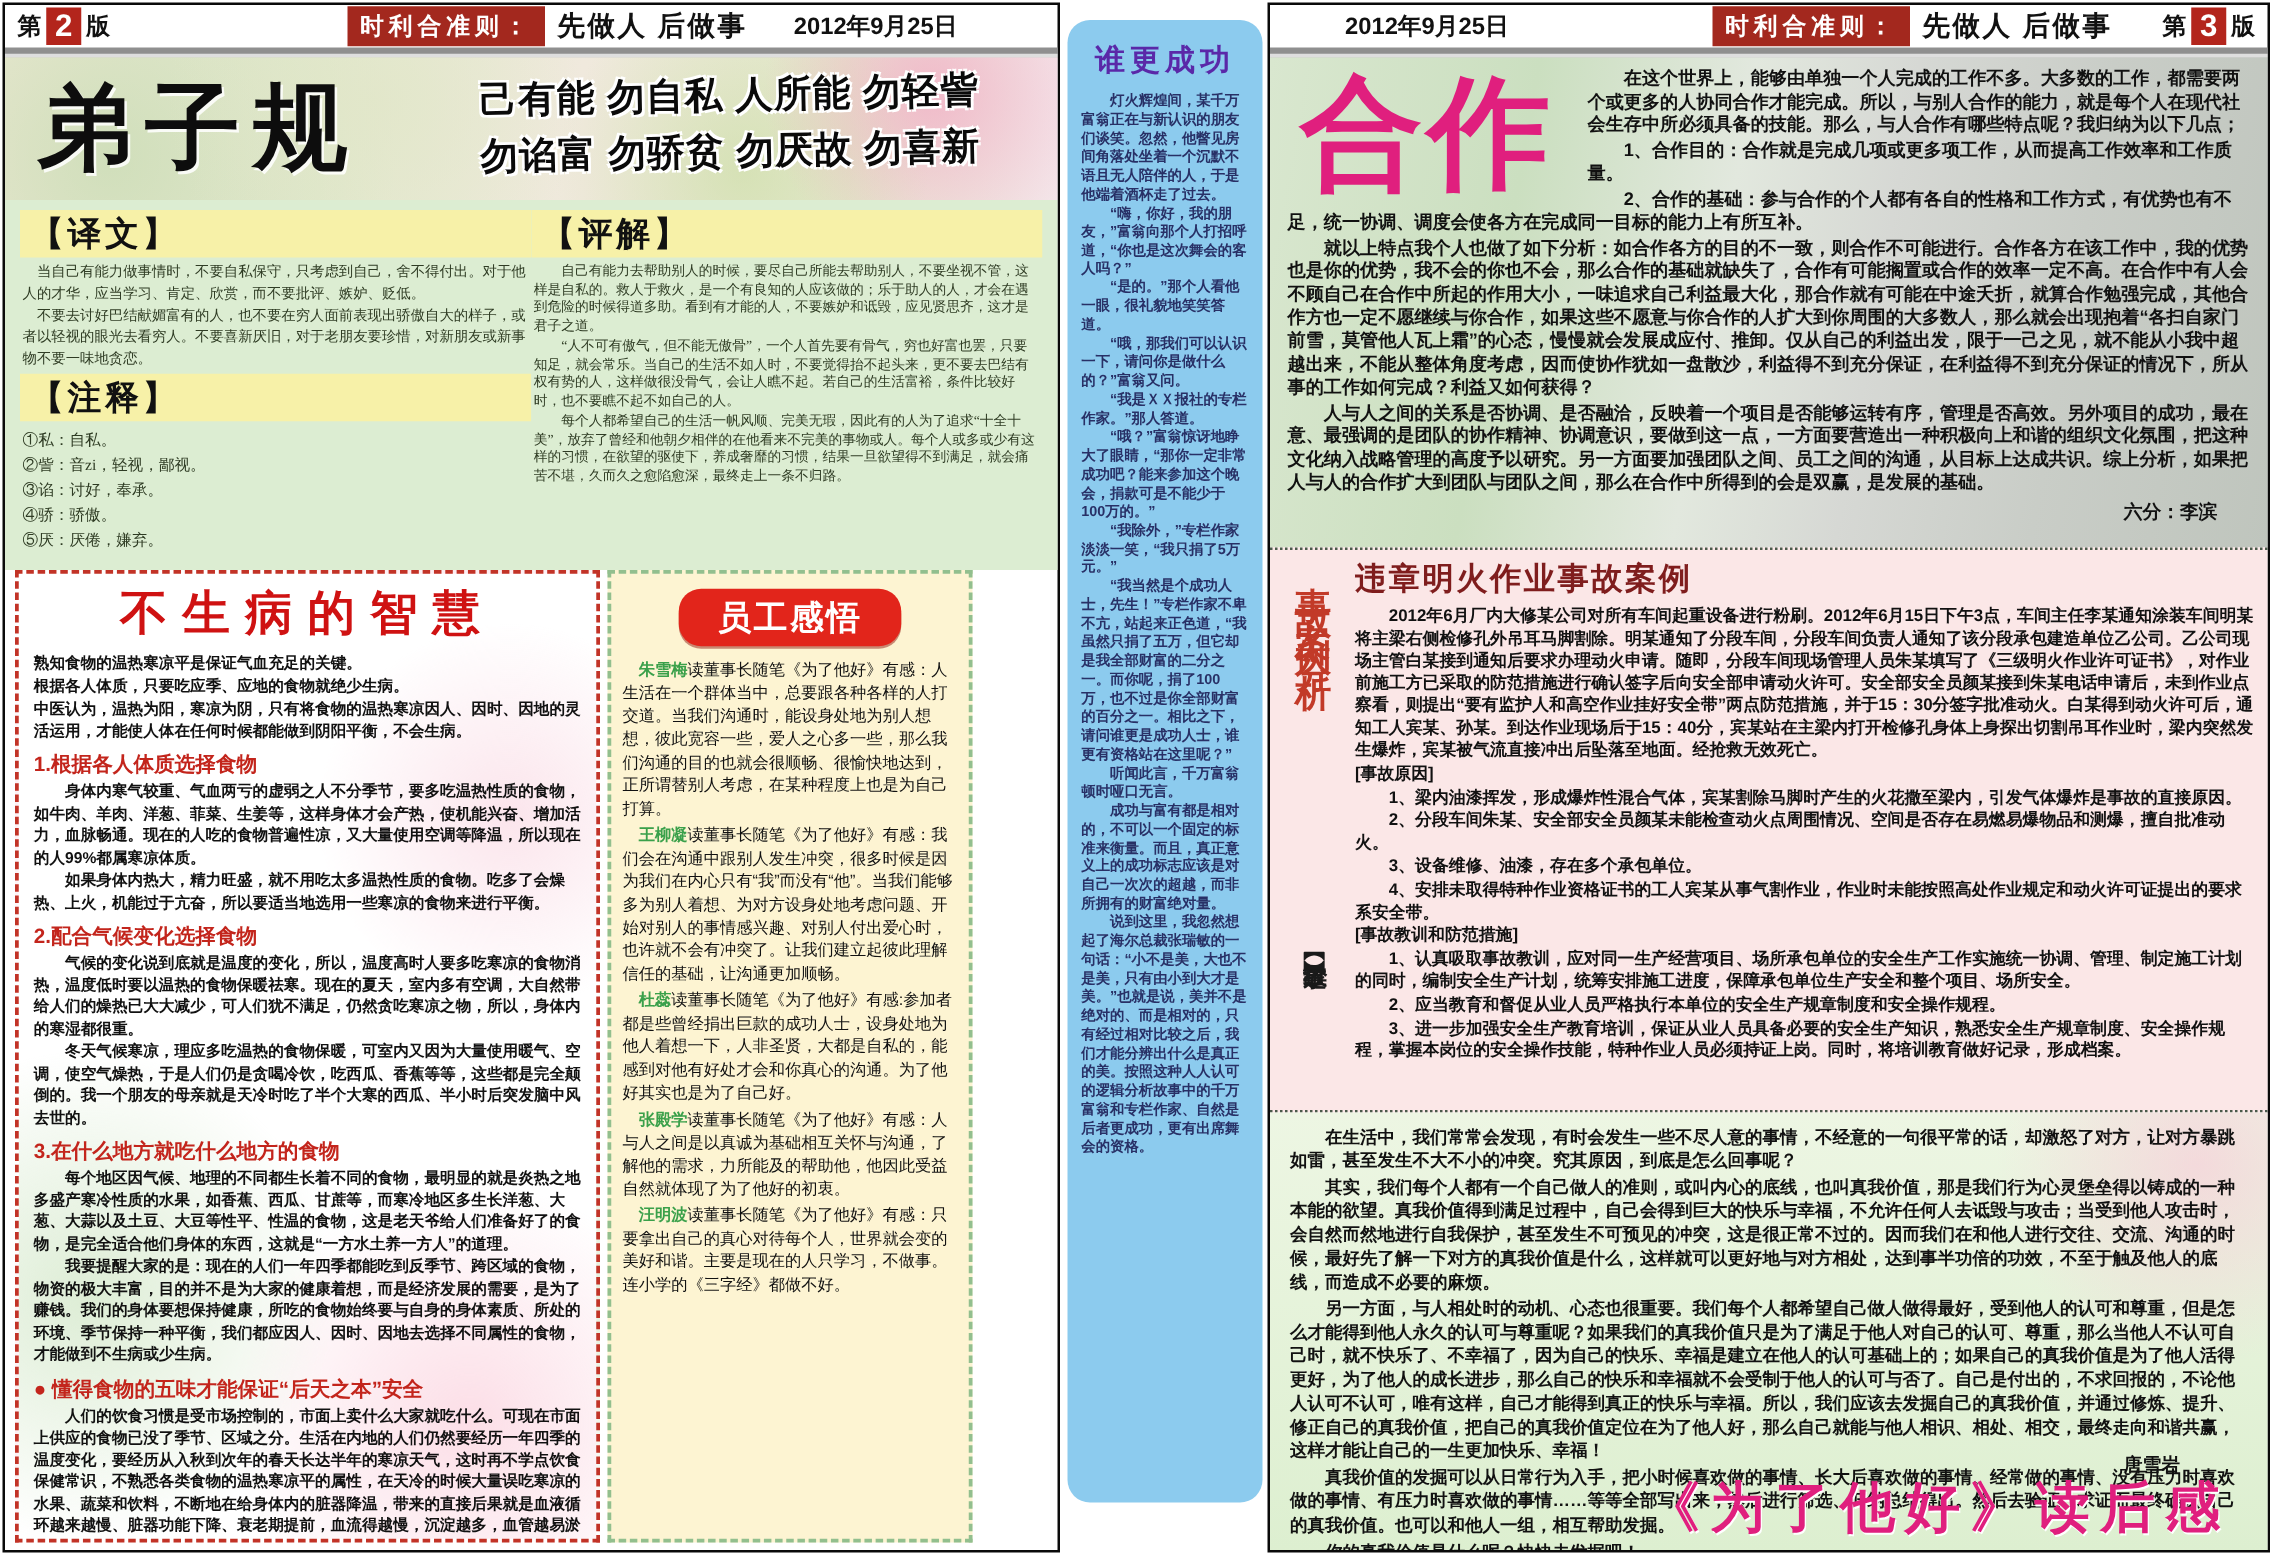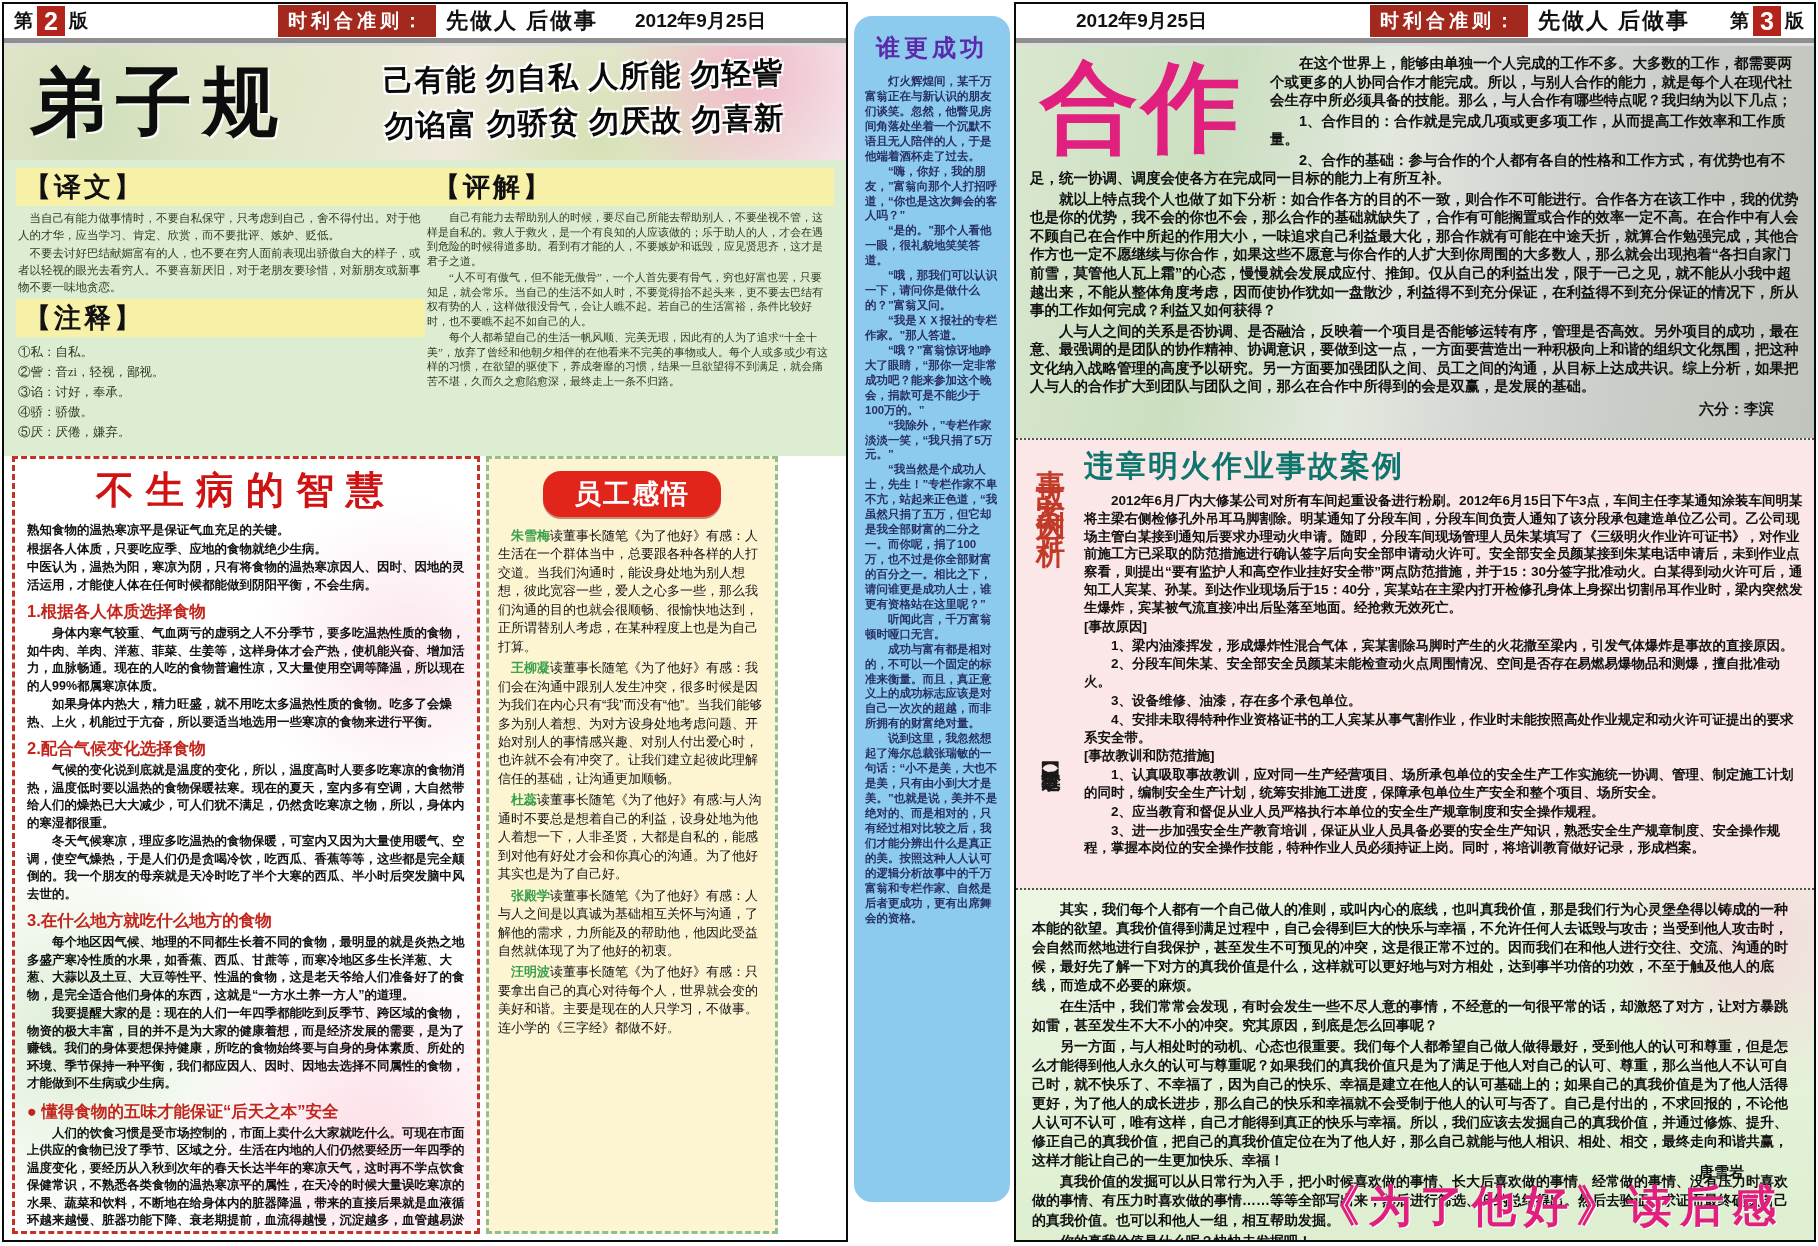--- a/index.html
+++ b/index.html
@@ -87,21 +87,21 @@
 
   
   .accident{position:absolute;left:0;top:434px;width:798px;height:452px;box-sizing:border-box;
     background:#fbe7e7;border-top:2px dotted #4a5a4a;border-bottom:2px dotted #4a5a4a;
     display:flex;padding:6px 8px;overflow:hidden;}
   .vstrip{width:54px;flex:none;display:flex;flex-direction:column;align-items:center;}
   .vmain{writing-mode:vertical-rl;text-orientation:upright;color:#c23a28;font-size:29px;
     font-weight:bold;font-family:"DejaVu Serif",serif;letter-spacing:14px;height:310px;}
   .vsub{writing-mode:vertical-rl;color:#1a1a1a;font-size:19px;font-weight:bold;margin-top:10px;height:130px;}
   .acc-main{flex:1;padding-left:6px;overflow:hidden;}
-  .acc-title{color:#0f766e;font-size:30px;font-weight:bold;margin:0 0 5px;letter-spacing:2px;font-family:Liberation Mono, monospace;}
+  .acc-title{color:#7f1d1d;font-size:25px;font-weight:bold;margin:0 0 5px;letter-spacing:2px;font-family:Liberation Mono, monospace;}
   .acc-main p{margin:1px 0;font-size:13.5px;font-weight:bold;line-height:1.32;}
   .acc-main p.ind{text-indent:2em;}
 
   
   .essay{position:absolute;left:0;top:886px;width:798px;height:350px;box-sizing:border-box;
     padding:8px 16px;overflow:hidden;position:absolute;
     background:
       radial-gradient(circle at 93% 12%, rgba(250,195,215,.55), transparent 20%),
       linear-gradient(180deg,#edf6e3,#ddefd0);}
   .essay p{margin:2px 0;font-size:14px;font-weight:bold;line-height:1.36;text-indent:2em;}
@@ -176,21 +176,21 @@
     <p class="ind">每个地区因气候、地理的不同都生长着不同的食物，最明显的就是炎热之地多盛产寒冷性质的水果，如香蕉、西瓜、甘蔗等，而寒冷地区多生长洋葱、大葱、大蒜以及土豆、大豆等性平、性温的食物，这是老天爷给人们准备好了的食物，是完全适合他们身体的东西，这就是“一方水土养一方人”的道理。</p>
     <p class="ind">我要提醒大家的是：现在的人们一年四季都能吃到反季节、跨区域的食物，物资的极大丰富，目的并不是为大家的健康着想，而是经济发展的需要，是为了赚钱。我们的身体要想保持健康，所吃的食物始终要与自身的身体素质、所处的环境、季节保持一种平衡，我们都应因人、因时、因地去选择不同属性的食物，才能做到不生病或少生病。</p>
     <div class="bullethead">● 懂得食物的五味才能保证“后天之本”安全</div>
     <p class="ind">人们的饮食习惯是受市场控制的，市面上卖什么大家就吃什么。可现在市面上供应的食物已没了季节、区域之分。生活在内地的人们仍然要经历一年四季的温度变化，要经历从入秋到次年的春天长达半年的寒凉天气，这时再不学点饮食保健常识，不熟悉各类食物的温热寒凉平的属性，在天冷的时候大量误吃寒凉的水果、蔬菜和饮料，不断地在给身体内的脏器降温，带来的直接后果就是血液循环越来越慢、脏器功能下降、衰老期提前，血流得越慢，沉淀越多，血管越易淤堵、梗塞，从而导致各种与血管相关的心脑血管病高发。</p>
   </div>
 
   <div class="ganwu">
     <div class="badge">员工感悟</div>
     <p><span class="gname">朱雪梅</span><span>读董事长随笔《为了他好》有感：人生活在一个群体当中，总要跟各种各样的人打交道。当我们沟通时，能设身处地为别人想想，彼此宽容一些，爱人之心多一些，那么我们沟通的目的也就会很顺畅、很愉快地达到，正所谓替别人考虑，在某种程度上也是为自己打算。</span></p>
     <p><span class="gname">王柳凝</span><span>读董事长随笔《为了他好》有感：我们会在沟通中跟别人发生冲突，很多时候是因为我们在内心只有“我”而没有“他”。当我们能够多为别人着想、为对方设身处地考虑问题、开始对别人的事情感兴趣、对别人付出爱心时，也许就不会有冲突了。让我们建立起彼此理解信任的基础，让沟通更加顺畅。</span></p>
-    <p><span class="gname">杜蕊</span><span>读董事长随笔《为了他好》有感:与人沟通时不要总是想着自己的利益，设身处地为他人着想一下，人非圣贤，大都是自私的，能感到对他有好处才会和你真心的沟通。为了他好其实也是为了自己好。</span></p>
+    <p><span class="gname">杜蕊</span><span>读董事长随笔《为了他好》有感:参加者都是些曾经捐出巨款的成功人士，设身处地为他人着想一下，人非圣贤，大都是自私的，能感到对他有好处才会和你真心的沟通。为了他好其实也是为了自己好。</span></p>
     <p><span class="gname">张殿学</span><span>读董事长随笔《为了他好》有感：人与人之间是以真诚为基础相互关怀与沟通，了解他的需求，力所能及的帮助他，他因此受益自然就体现了为了他好的初衷。</span></p>
     <p><span class="gname">汪明波</span><span>读董事长随笔《为了他好》有感：只要拿出自己的真心对待每个人，世界就会变的美好和谐。主要是现在的人只学习，不做事。连小学的《三字经》都做不好。</span></p>
   </div>
 </div>
 
 <div id="mid">
   <div class="mid-title">谁更成功</div>
   <p>灯火辉煌间，某千万富翁正在与新认识的朋友们谈笑。忽然，他瞥见房间角落处坐着一个沉默不语且无人陪伴的人，于是他端着酒杯走了过去。</p>
   <p>“嗨，你好，我的朋友，”富翁向那个人打招呼道，“你也是这次舞会的客人吗？”</p>
   <p>“是的。”那个人看他一眼，很礼貌地笑笑答道。</p>
@@ -243,21 +243,21 @@
       <p class="ind">3、设备维修、油漆，存在多个承包单位。</p>
       <p class="ind">4、安排未取得特种作业资格证书的工人宾某从事气割作业，作业时未能按照高处作业规定和动火许可证提出的要求系安全带。</p>
       <p>[事故教训和防范措施]</p>
       <p class="ind">1、认真吸取事故教训，应对同一生产经营项目、场所承包单位的安全生产工作实施统一协调、管理、制定施工计划的同时，编制安全生产计划，统筹安排施工进度，保障承包单位生产安全和整个项目、场所安全。</p>
       <p class="ind">2、应当教育和督促从业人员严格执行本单位的安全生产规章制度和安全操作规程。</p>
       <p class="ind">3、进一步加强安全生产教育培训，保证从业人员具备必要的安全生产知识，熟悉安全生产规章制度、安全操作规程，掌握本岗位的安全操作技能，特种作业人员必须持证上岗。同时，将培训教育做好记录，形成档案。</p>
     </div>
   </div>
 
   <div class="essay">
+    <p>在生活中，我们常常会发现，有时会发生一些不尽人意的事情，不经意的一句很平常的话，却激怒了对方，让对方暴跳如雷，甚至发生不大不小的冲突。究其原因，到底是怎么回事呢？</p>
     <p>其实，我们每个人都有一个自己做人的准则，或叫内心的底线，也叫真我价值，那是我们行为心灵堡垒得以铸成的一种本能的欲望。真我价值得到满足过程中，自己会得到巨大的快乐与幸福，不允许任何人去诋毁与攻击；当受到他人攻击时，会自然而然地进行自我保护，甚至发生不可预见的冲突，这是很正常不过的。因而我们在和他人进行交往、交流、沟通的时候，最好先了解一下对方的真我价值是什么，这样就可以更好地与对方相处，达到事半功倍的功效，不至于触及他人的底线，而造成不必要的麻烦。</p>
-    <p>在生活中，我们常常会发现，有时会发生一些不尽人意的事情，不经意的一句很平常的话，却激怒了对方，让对方暴跳如雷，甚至发生不大不小的冲突。究其原因，到底是怎么回事呢？</p>
     <p>另一方面，与人相处时的动机、心态也很重要。我们每个人都希望自己做人做得最好，受到他人的认可和尊重，但是怎么才能得到他人永久的认可与尊重呢？如果我们的真我价值只是为了满足于他人对自己的认可、尊重，那么当他人不认可自己时，就不快乐了、不幸福了，因为自己的快乐、幸福是建立在他人的认可基础上的；如果自己的真我价值是为了他人活得更好，为了他人的成长进步，那么自己的快乐和幸福就不会受制于他人的认可与否了。自己是付出的，不求回报的，不论他人认可不认可，唯有这样，自己才能得到真正的快乐与幸福。所以，我们应该去发掘自己的真我价值，并通过修炼、提升、修正自己的真我价值，把自己的真我价值定位在为了他人好，那么自己就能与他人相识、相处、相交，最终走向和谐共赢，这样才能让自己的一生更加快乐、幸福！</p>
     <p>真我价值的发掘可以从日常行为入手，把小时候喜欢做的事情、长大后喜欢做的事情、经常做的事情、没有压力时喜欢做的事情、有压力时喜欢做的事情……等等全部写出来，然后进行筛选、归纳总结得出。然后去验证、求证而最终确认自己的真我价值。也可以和他人一组，相互帮助发掘。</p>
     <p>你的真我价值是什么呢？快快去发掘吧！</p>
     <div class="essay-sign">唐雪岩</div>
     <div class="essay-title">《为了他好》读后感</div>
   </div>
 </div>
 
 </body></html>

